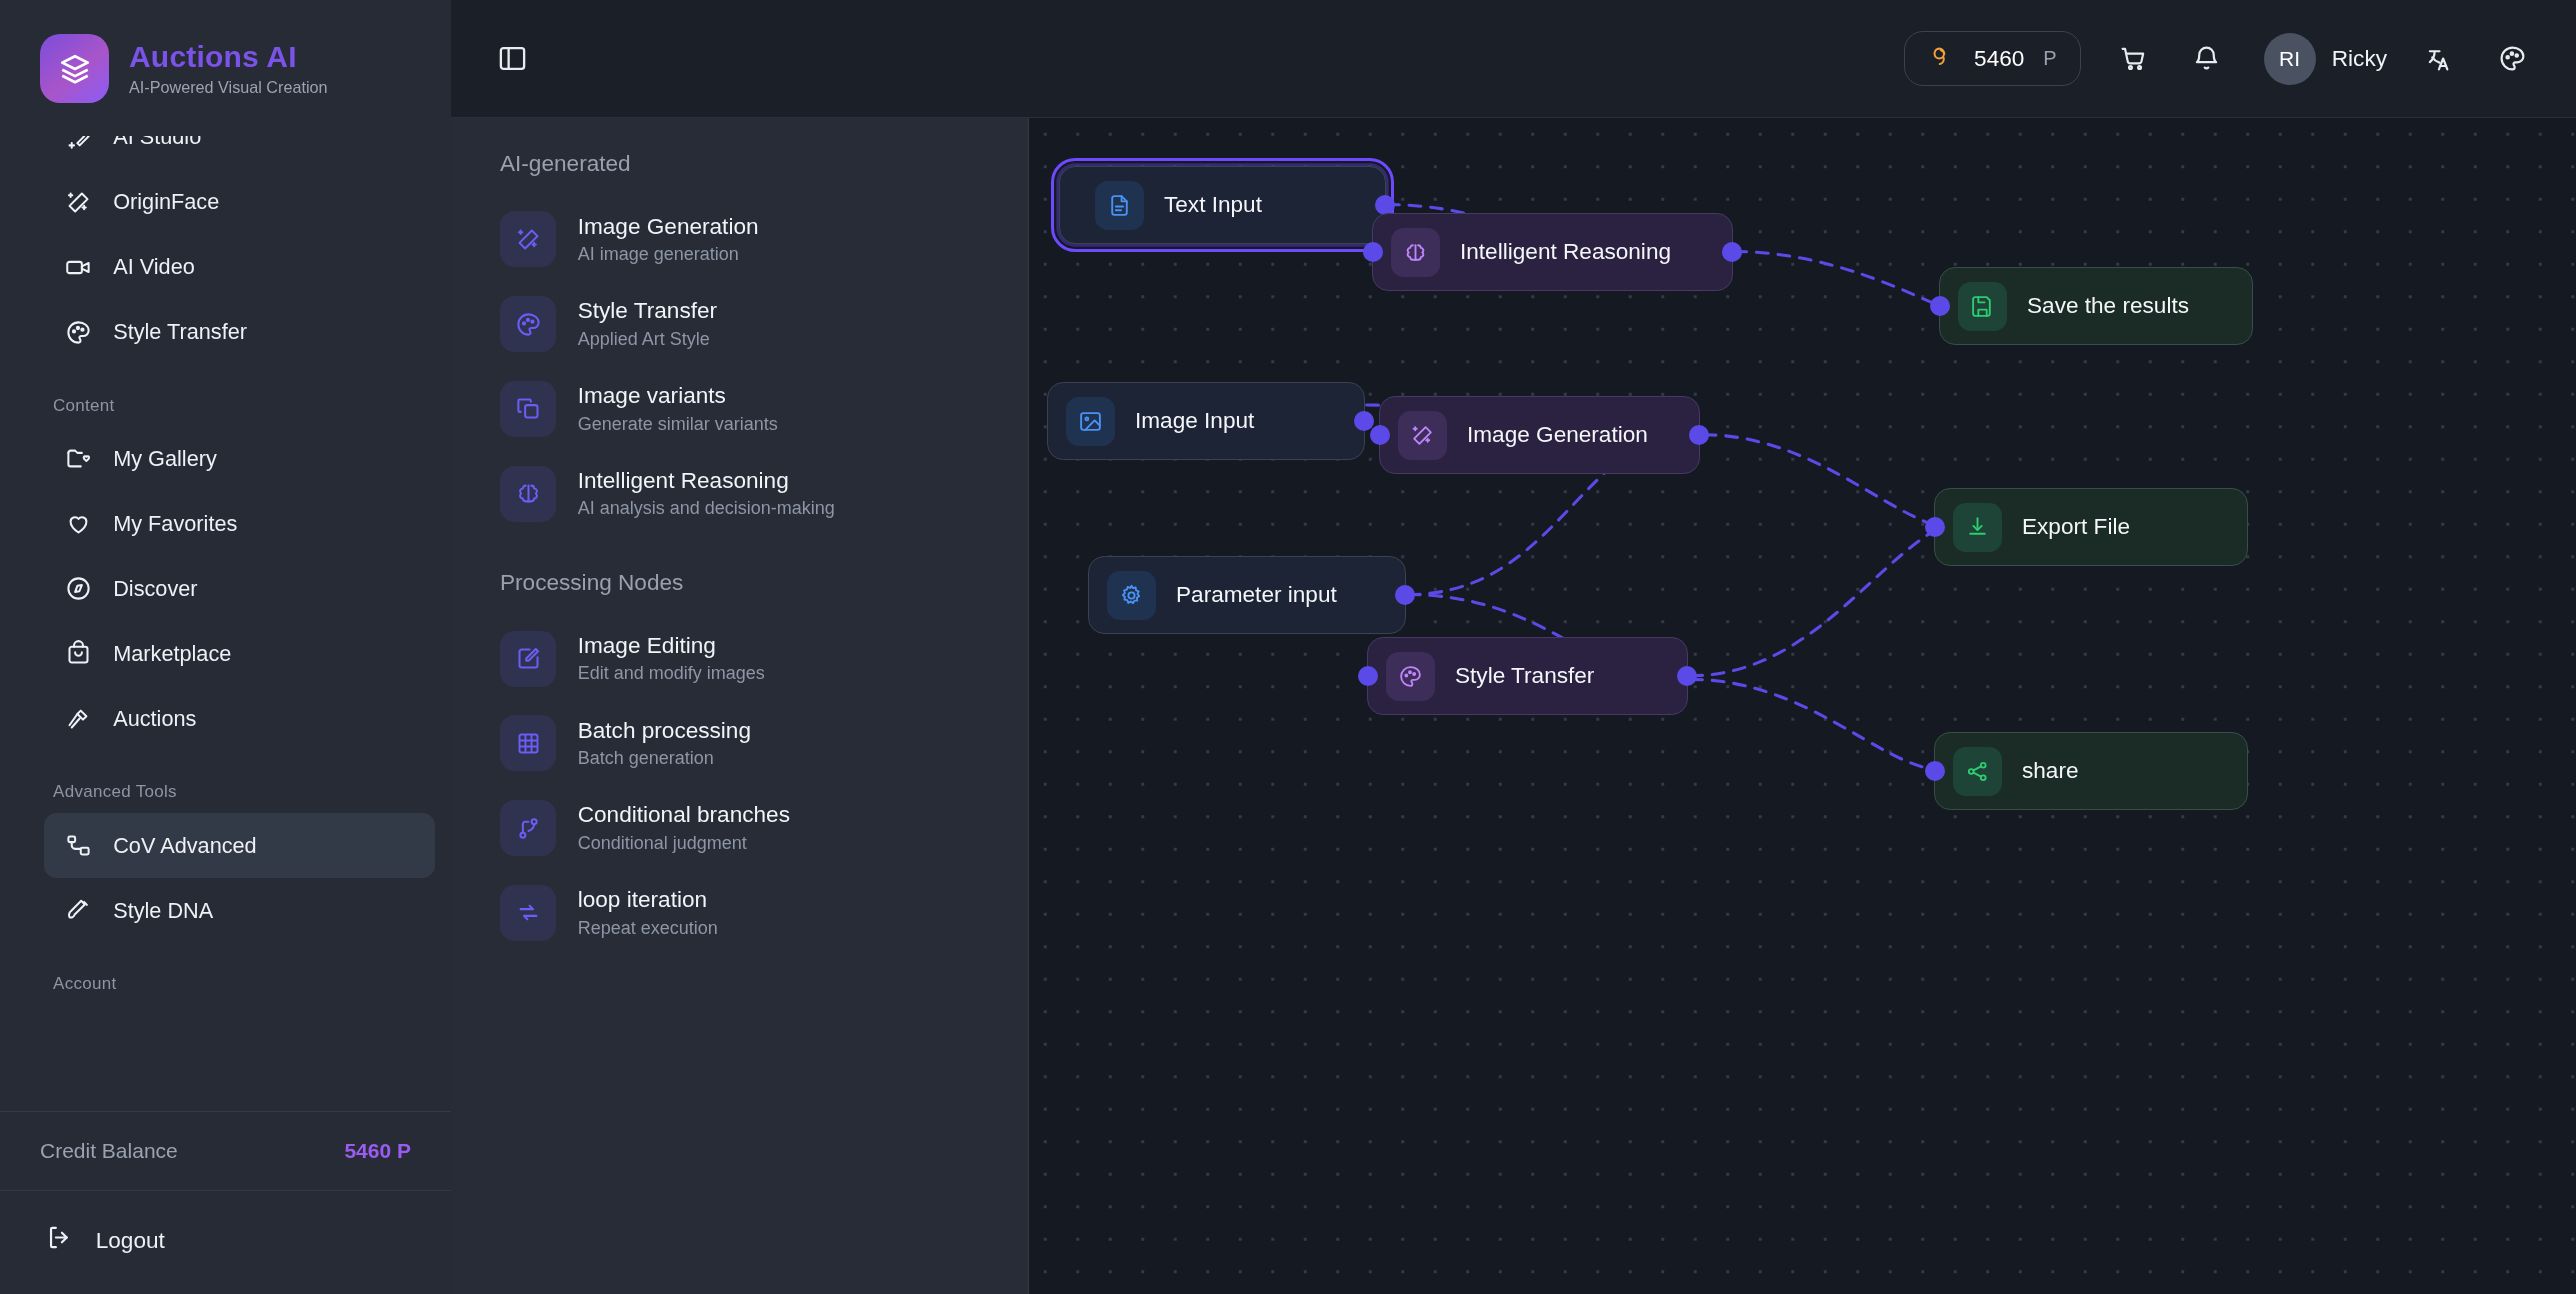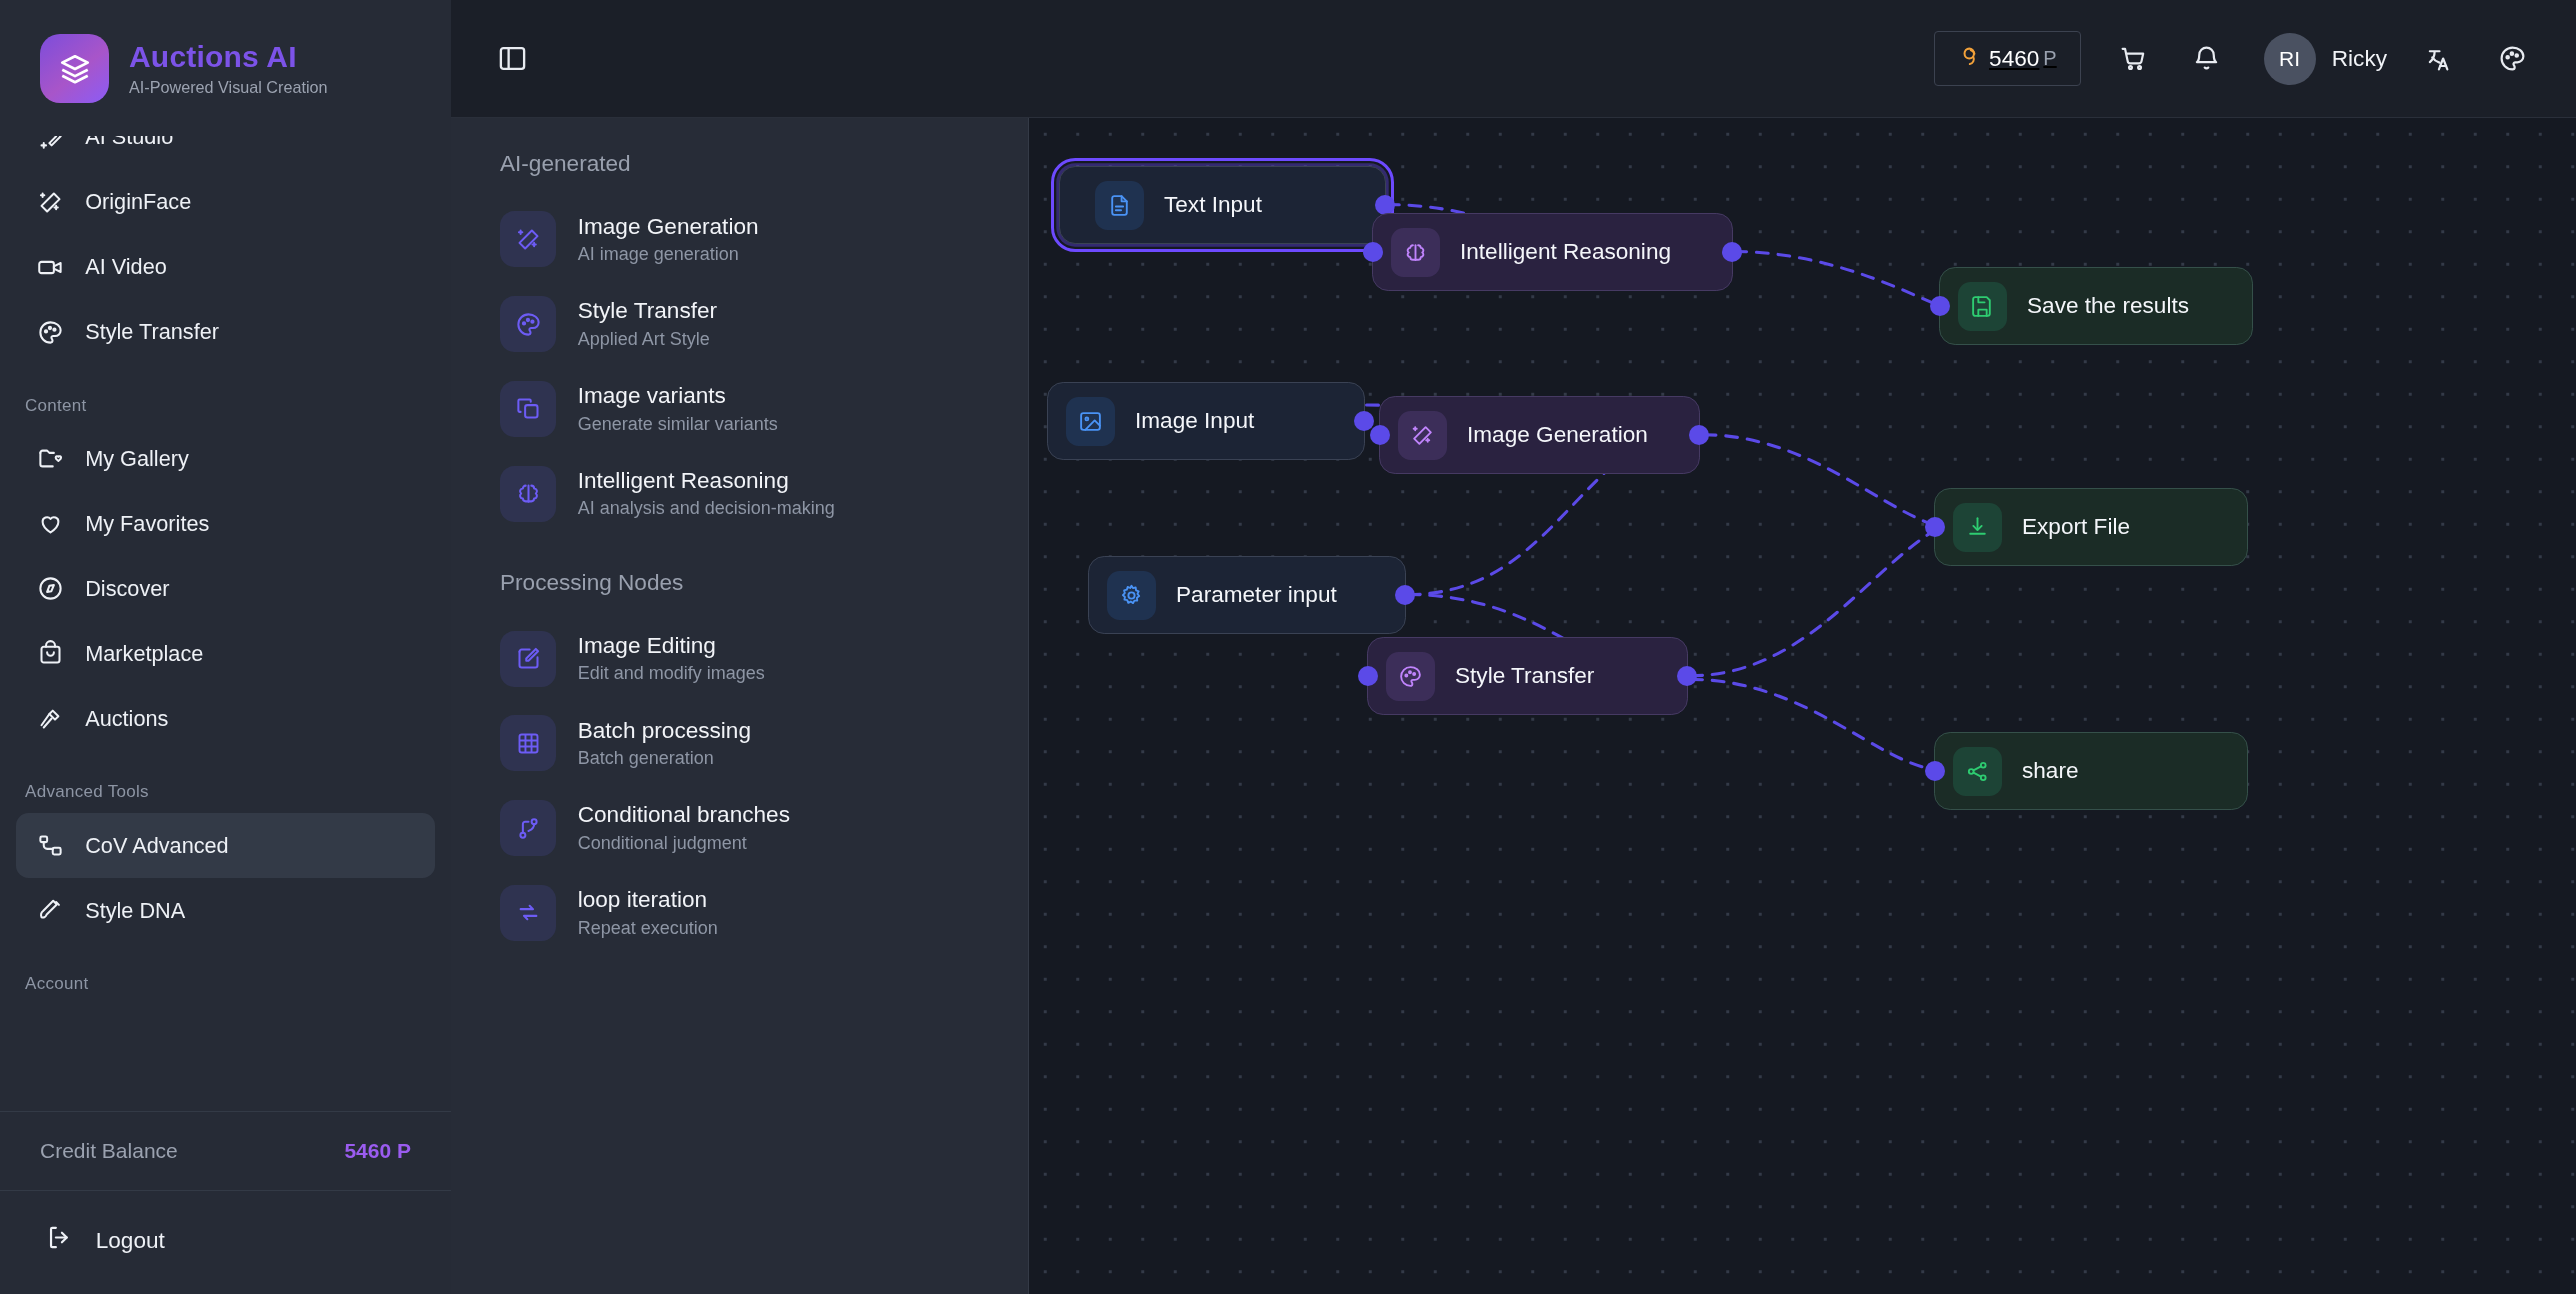--- a/index.html
+++ b/index.html
@@ -26,21 +26,21 @@
     width: 69px; height: 69px; border-radius: 20px; flex: 0 0 69px;
     background: linear-gradient(140deg, #7c4ddb 0%, #a855c9 55%, #8b5cf6 100%);
     display: flex; align-items: center; justify-content: center;
   }
   .brand-text { display: flex; flex-direction: column; gap: 3.6px; }
   .brand-title { font-size: 30px; font-weight: bold; color: #7c53e8; letter-spacing: 0.2px; }
   .brand-sub { font-size: 16.2px; color: #9ba2b0; }
 
   .nav-scroll {
     flex: 1 1 auto; overflow: hidden;
-    padding-top: 0; position: relative;
+    padding-top: 0; position: relative; margin-left: 28px;
   }
   .nav-group-label {
     font-size: 17px; color: #8d95a4; padding: 0 0 10.8px 25px;
     letter-spacing: 0.3px;
   }
   .nav-item {
     display: flex; align-items: center; gap: 20px;
     height: 65px; margin: 0 16.2px; padding-left: 20px;
     border-radius: 12.6px; color: #eef1f6; font-size: 21.7px;
     cursor: pointer;
@@ -93,23 +93,23 @@
     position: absolute; left: 451px; top: 0;
     width: 2125px; height: 118px;
     background: #1b1f28;
     border-bottom: 0.9px solid #2a2f3a;
     display: flex; align-items: center; justify-content: space-between;
     padding: 0 43px 0 40px; z-index: 6;
   }
   .tb-left { display: flex; align-items: center; }
   .tb-right { display: flex; align-items: center; gap: 31px; }
   .credit-pill {
-    display: flex; align-items: center; gap: 4px;
-    border: 0.9px solid #3c4250; border-radius: 4px;
-    padding: 11.7px 23.5px; cursor: pointer; text-decoration: underline;
+    display: flex; align-items: center; gap: 19px;
+    border: 0.9px solid #3c4250; border-radius: 19px;
+    padding: 11.7px 23.5px; cursor: pointer;
   }
   .credit-pill .amt { font-size: 22.6px; color: #ffffff; }
   .credit-pill .unit { font-size: 20px; color: #9aa1af; }
   .icon-btn { width: 42px; height: 42px; display:flex; align-items:center; justify-content:center; cursor:pointer; }
   .user-chip { display: flex; align-items: center; gap: 16.2px; cursor: pointer; margin-left: 5.4px; }
   .avatar {
     width: 52px; height: 52px; border-radius: 50%; background: #4a5161;
     display: flex; align-items: center; justify-content: center;
     font-size: 21px; color: #fff;
   }

